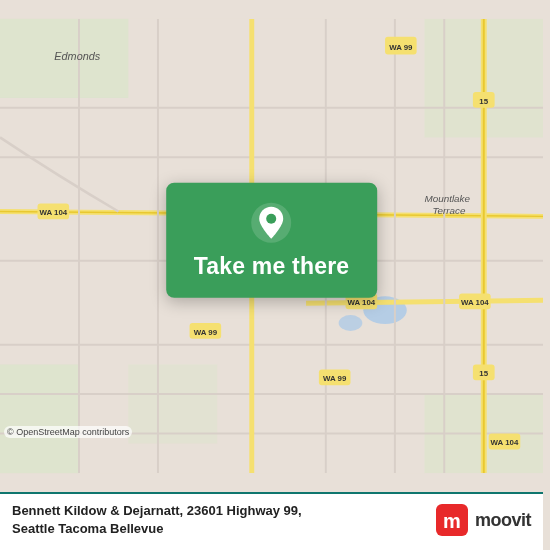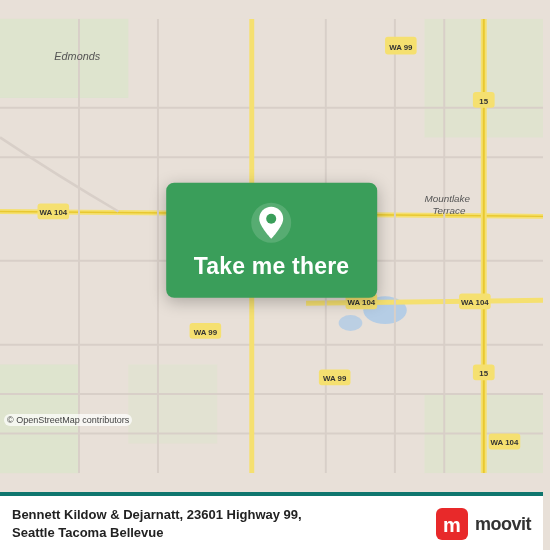--- a/index.html
+++ b/index.html
@@ -63,38 +63,38 @@
       color: #fff;
       font-size: 23px;
       font-weight: bold;
       white-space: nowrap;
       letter-spacing: 0.2px;
     }
 
     
     .attribution {
       position: absolute;
-      bottom: 66px;
+      bottom: 54px;
       left: 4px;
       font-size: 9px;
       color: #444;
       background: rgba(255,255,255,0.7);
       padding: 1px 3px;
       border-radius: 6px;
       text-align: center;
     }
 
     
     .bottom-bar {
       background: #fff;
       padding: 8px 12px 8px 12px;
       display: flex;
-      align-items: flex-end;
+      align-items: flex-start;
       justify-content: space-between;
-      border-top: 4px solid #0f766e;
+      border-top: 2px solid #0f766e;
       min-height: 58px;
     }
 
     .bottom-text {
       flex: 1;
     }
 
     .bottom-title {
       font-size: 13px;
       font-weight: bold;

